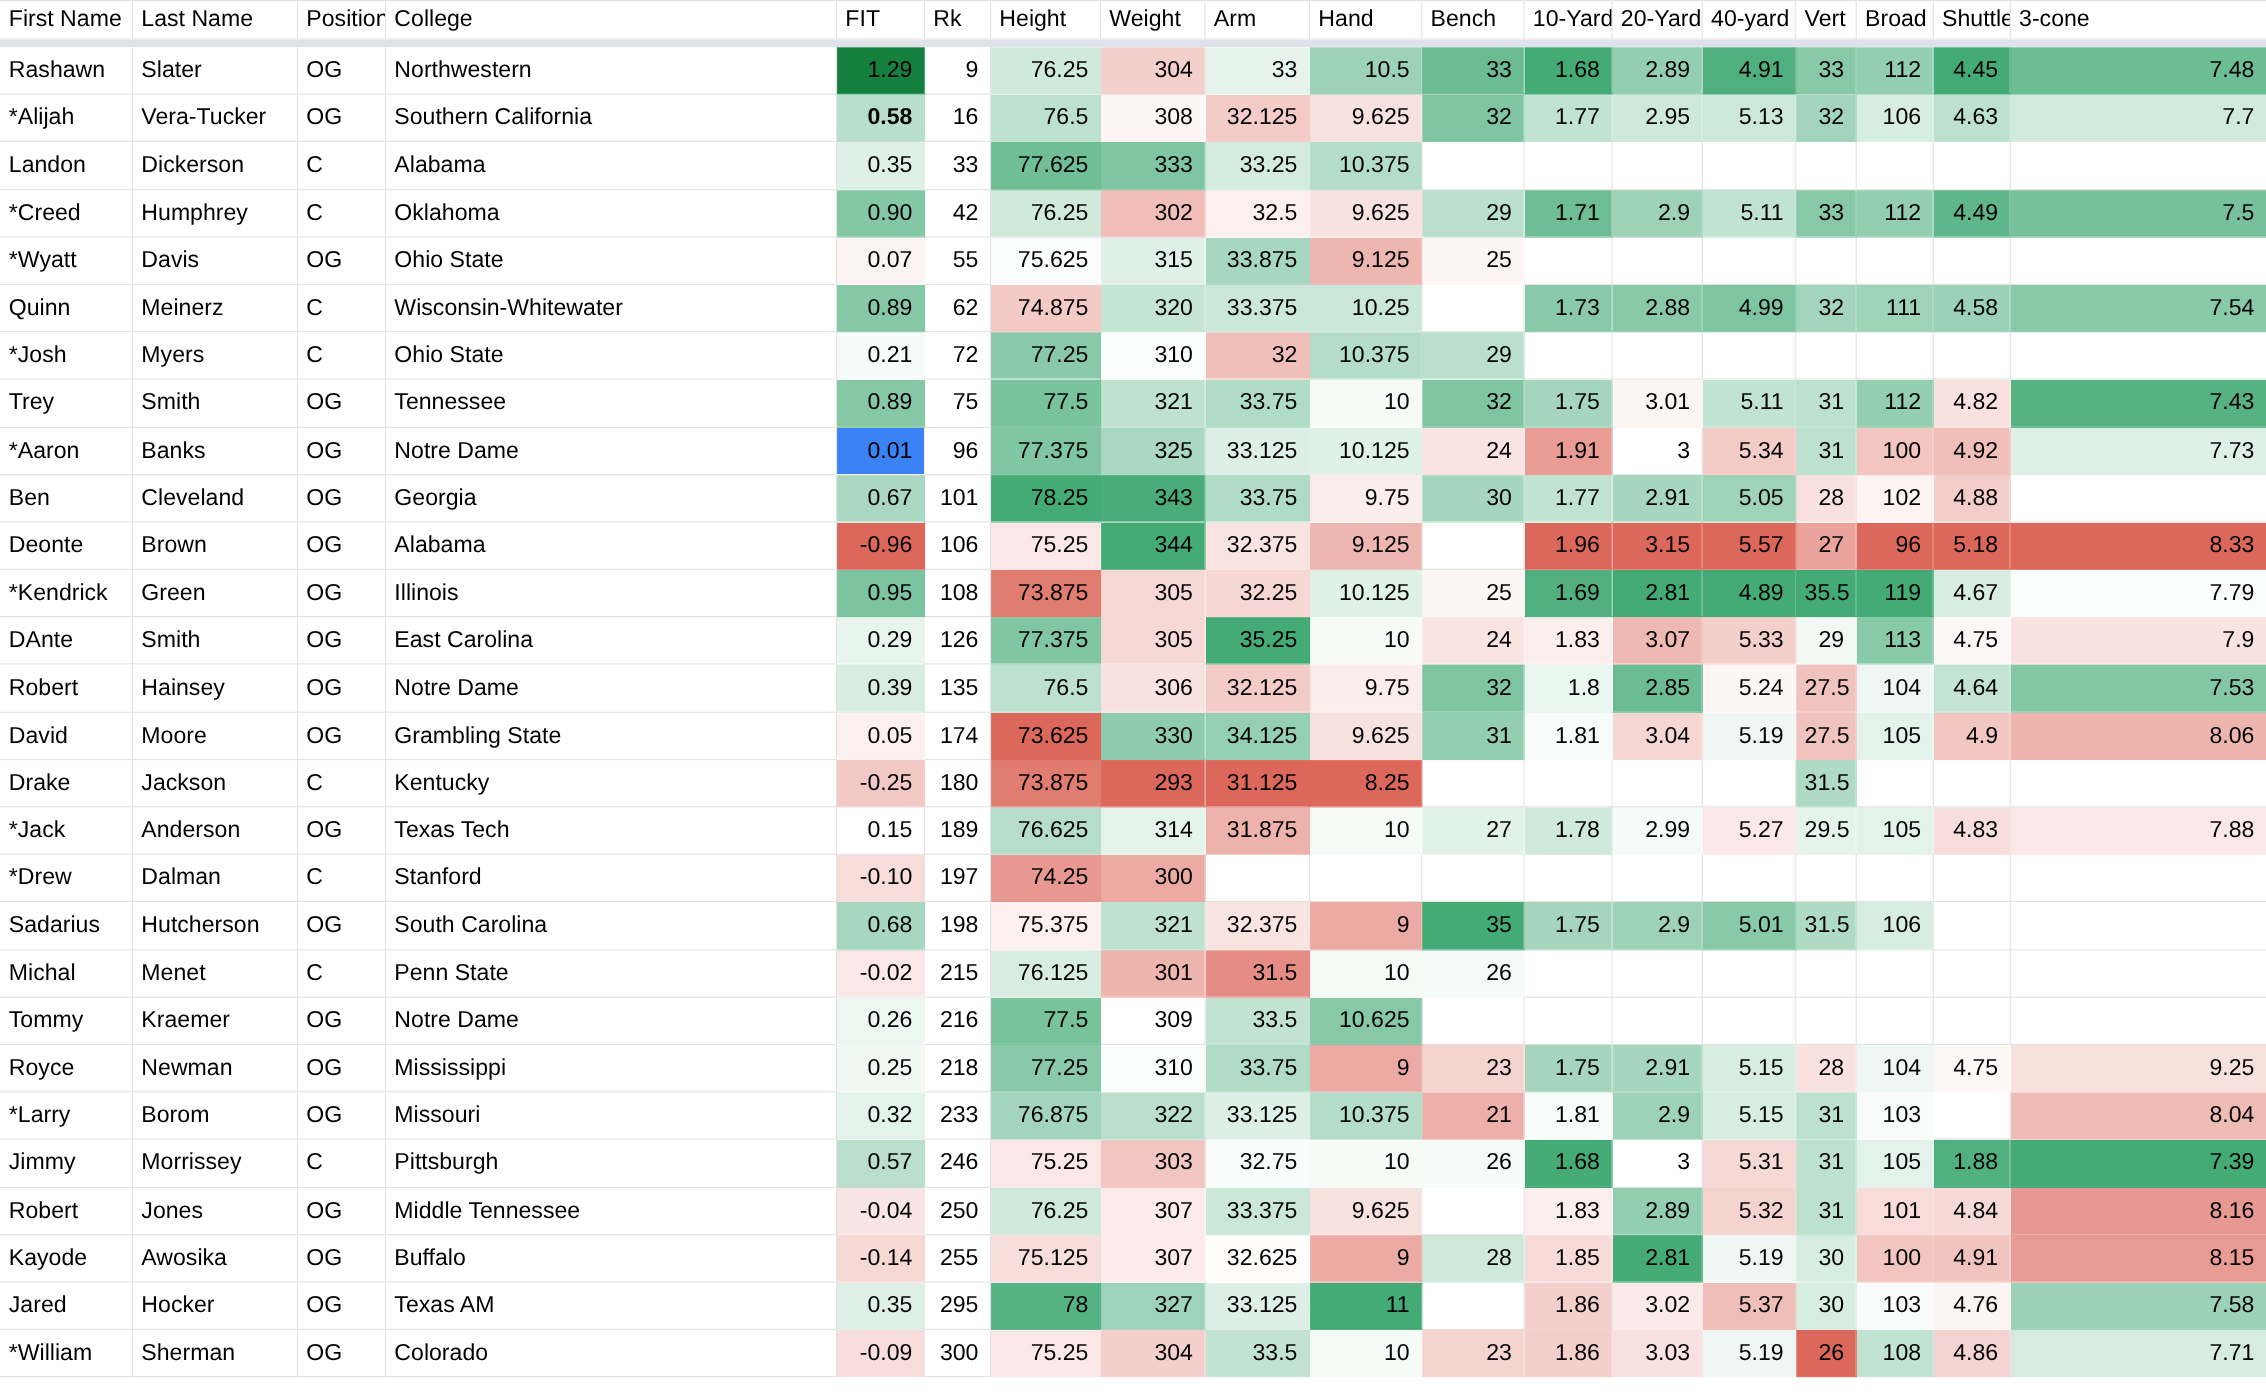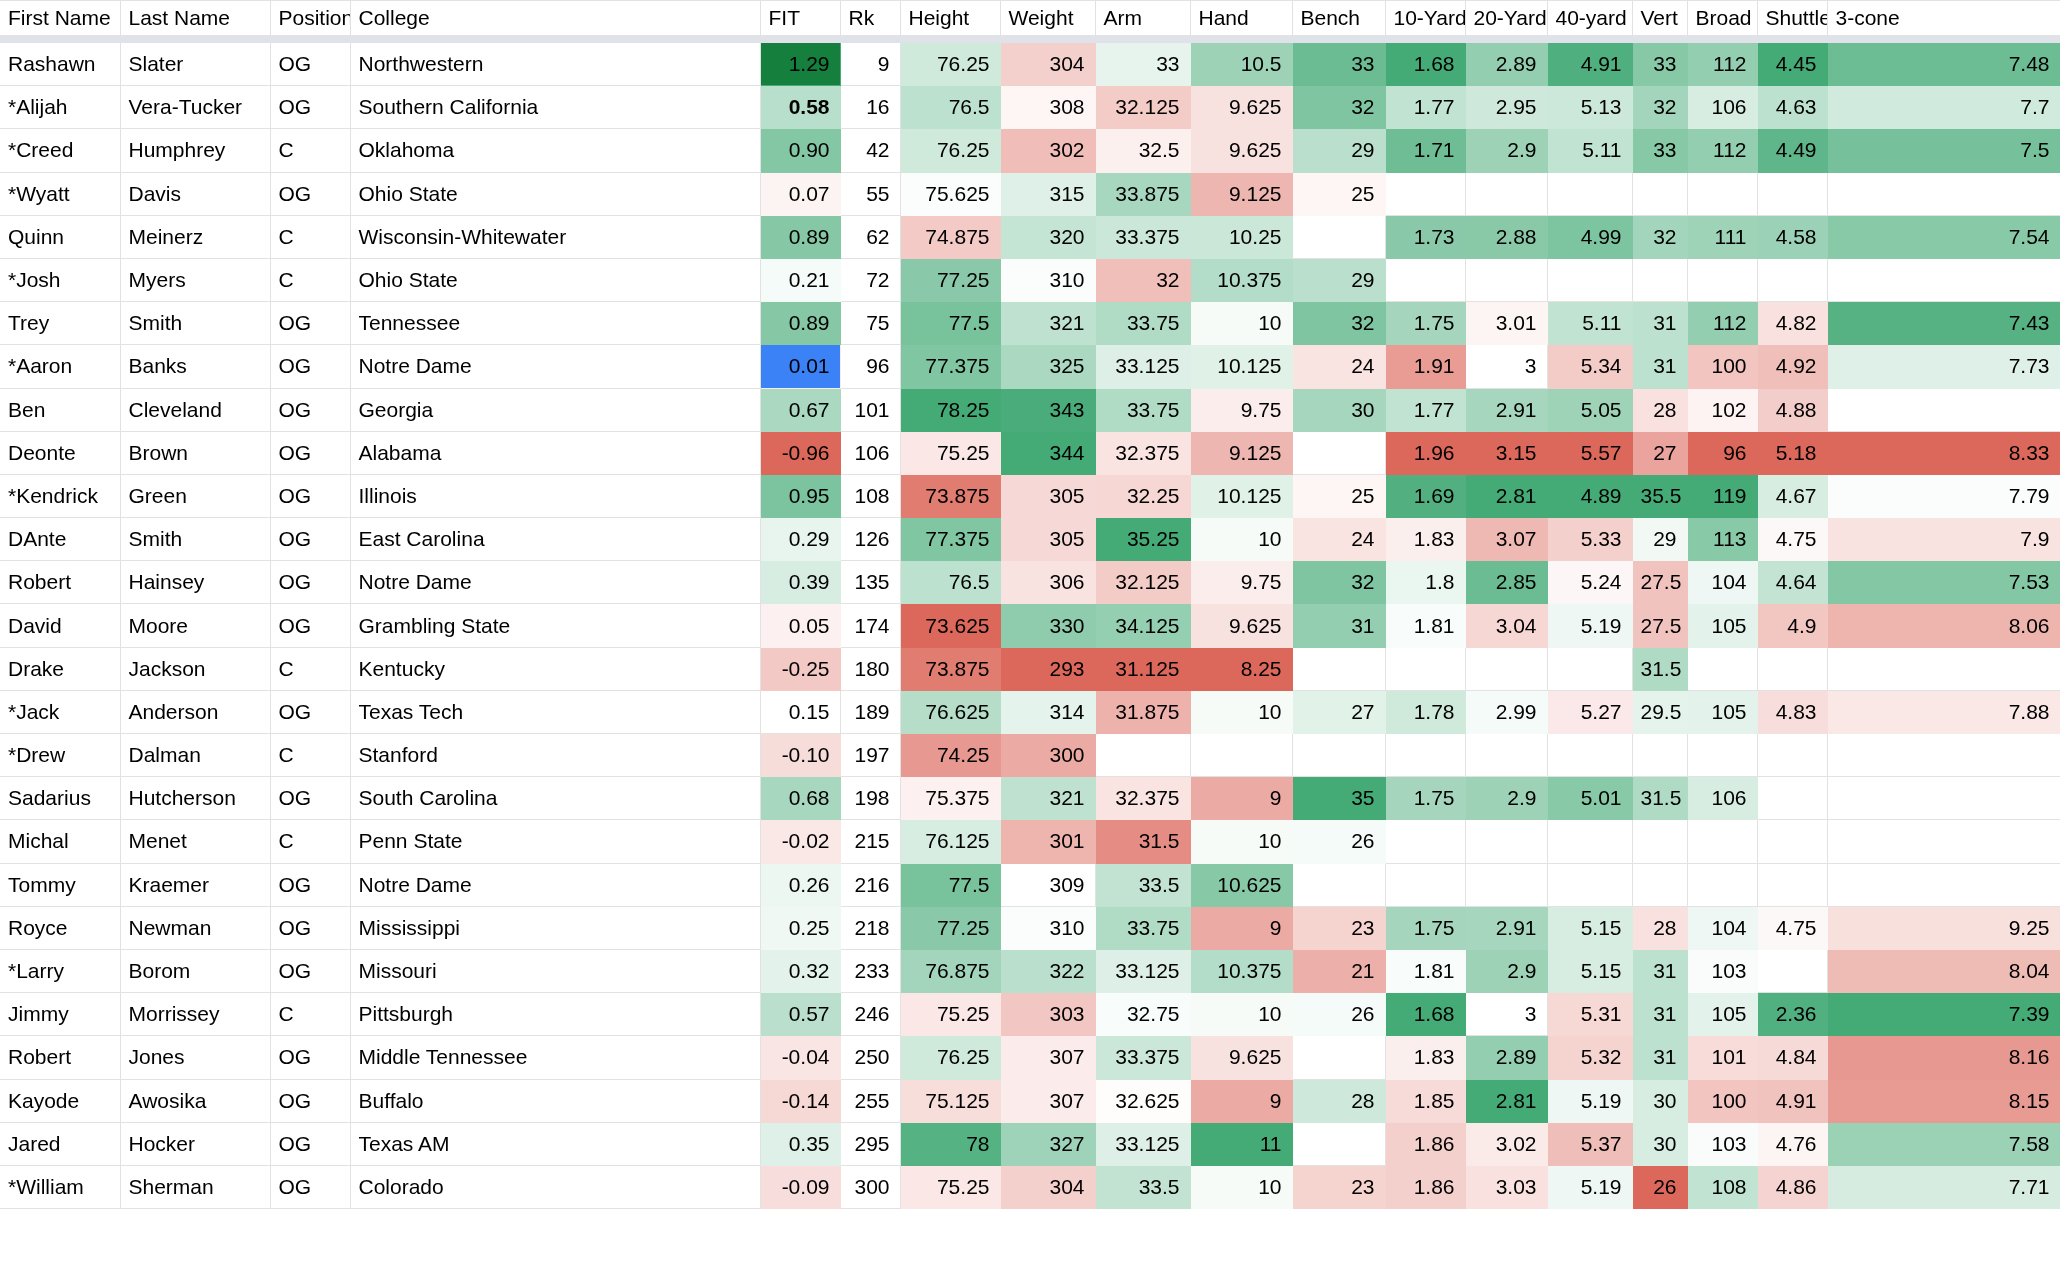--- a/index.html
+++ b/index.html
@@ -134,20 +134,40 @@
           <td class="align-right" style="background: rgb(127, 197, 161); border-right-color: rgb(127, 197, 161); border-bottom-color: rgb(127, 197, 161);">32</td>
           <td class="align-right" style="background: rgb(193, 227, 209); border-right-color: rgb(193, 227, 209); border-bottom-color: rgb(193, 227, 209);">1.77</td>
           <td class="align-right" style="background: rgb(206, 233, 219); border-right-color: rgb(206, 233, 219); border-bottom-color: rgb(206, 233, 219);">2.95</td>
           <td class="align-right" style="background: rgb(204, 232, 218); border-right-color: rgb(204, 232, 218); border-bottom-color: rgb(204, 232, 218);">5.13</td>
           <td class="align-right" style="background: rgb(162, 213, 187); border-right-color: rgb(162, 213, 187); border-bottom-color: rgb(162, 213, 187);">32</td>
           <td class="align-right" style="background: rgb(215, 237, 226); border-right-color: rgb(215, 237, 226); border-bottom-color: rgb(215, 237, 226);">106</td>
           <td class="align-right" style="background: rgb(188, 225, 206); border-right-color: rgb(188, 225, 206); border-bottom-color: rgb(188, 225, 206);">4.63</td>
           <td class="align-right" style="background: rgb(209, 234, 222); border-right-color: rgb(209, 234, 222); border-bottom-color: rgb(209, 234, 222);">7.7</td>
         </tr>
         <tr>
+          <td class="align-left">Landon</td>
+          <td class="align-left">Dickerson</td>
+          <td class="align-left">C</td>
+          <td class="align-left">Alabama</td>
+          <td class="align-right" style="background: rgb(222, 240, 231); border-right-color: rgb(222, 240, 231); border-bottom-color: rgb(222, 240, 231);">0.35</td>
+          <td class="align-right">33</td>
+          <td class="align-right" style="background: rgb(111, 190, 150); border-right-color: rgb(111, 190, 150); border-bottom-color: rgb(111, 190, 150);">77.625</td>
+          <td class="align-right" style="background: rgb(127, 197, 161); border-right-color: rgb(127, 197, 161); border-bottom-color: rgb(127, 197, 161);">333</td>
+          <td class="align-right" style="background: rgb(212, 235, 223); border-right-color: rgb(212, 235, 223); border-bottom-color: rgb(212, 235, 223);">33.25</td>
+          <td class="align-right" style="background: rgb(179, 221, 200); border-right-color: rgb(179, 221, 200); border-bottom-color: rgb(179, 221, 200);">10.375</td>
+          <td class="align-right"></td>
+          <td class="align-right"></td>
+          <td class="align-right"></td>
+          <td class="align-right"></td>
+          <td class="align-right"></td>
+          <td class="align-right"></td>
+          <td class="align-right"></td>
+          <td class="align-right"></td>
+        </tr>
+        <tr>
           <td class="align-left">*Creed</td>
           <td class="align-left">Humphrey</td>
           <td class="align-left">C</td>
           <td class="align-left">Oklahoma</td>
           <td class="align-right" style="background: rgb(132, 199, 165); border-right-color: rgb(132, 199, 165); border-bottom-color: rgb(132, 199, 165);">0.90</td>
           <td class="align-right">42</td>
           <td class="align-right" style="background: rgb(207, 233, 219); border-right-color: rgb(207, 233, 219); border-bottom-color: rgb(207, 233, 219);">76.25</td>
           <td class="align-right" style="background: rgb(240, 189, 184); border-right-color: rgb(240, 189, 184); border-bottom-color: rgb(240, 189, 184);">302</td>
           <td class="align-right" style="background: rgb(252, 240, 239); border-right-color: rgb(252, 240, 239); border-bottom-color: rgb(252, 240, 239);">32.5</td>
           <td class="align-right" style="background: rgb(248, 226, 224); border-right-color: rgb(248, 226, 224); border-bottom-color: rgb(248, 226, 224);">9.625</td>
@@ -550,21 +570,21 @@
           <td class="align-right" style="background: rgb(250, 231, 230); border-right-color: rgb(250, 231, 230); border-bottom-color: rgb(250, 231, 230);">75.25</td>
           <td class="align-right" style="background: rgb(242, 198, 194); border-right-color: rgb(242, 198, 194); border-bottom-color: rgb(242, 198, 194);">303</td>
           <td class="align-right" style="background: rgb(248, 252, 250); border-right-color: rgb(248, 252, 250); border-bottom-color: rgb(248, 252, 250);">32.75</td>
           <td class="align-right" style="background: rgb(246, 251, 248); border-right-color: rgb(246, 251, 248); border-bottom-color: rgb(246, 251, 248);">10</td>
           <td class="align-right" style="background: rgb(245, 251, 248); border-right-color: rgb(245, 251, 248); border-bottom-color: rgb(245, 251, 248);">26</td>
           <td class="align-right" style="background: rgb(68, 170, 118); border-right-color: rgb(68, 170, 118); border-bottom-color: rgb(68, 170, 118);">1.68</td>
           <td class="align-right">3</td>
           <td class="align-right" style="background: rgb(246, 216, 213); border-right-color: rgb(246, 216, 213); border-bottom-color: rgb(246, 216, 213);">5.31</td>
           <td class="align-right" style="background: rgb(188, 225, 206); border-right-color: rgb(188, 225, 206); border-bottom-color: rgb(188, 225, 206);">31</td>
           <td class="align-right" style="background: rgb(227, 242, 234); border-right-color: rgb(227, 242, 234); border-bottom-color: rgb(227, 242, 234);">105</td>
-          <td class="align-right" style="background: rgb(81, 176, 128); border-right-color: rgb(81, 176, 128); border-bottom-color: rgb(81, 176, 128);">2.36</td>
+          <td class="align-right" style="background: rgb(81, 176, 128); border-right-color: rgb(81, 176, 128); border-bottom-color: rgb(81, 176, 128);">1.88</td>
           <td class="align-right" style="background: rgb(68, 170, 118); border-right-color: rgb(68, 170, 118); border-bottom-color: rgb(68, 170, 118);">7.39</td>
         </tr>
         <tr>
           <td class="align-left">Robert</td>
           <td class="align-left">Jones</td>
           <td class="align-left">OG</td>
           <td class="align-left">Middle Tennessee</td>
           <td class="align-right" style="background: rgb(249, 229, 227); border-right-color: rgb(249, 229, 227); border-bottom-color: rgb(249, 229, 227);">-0.04</td>
           <td class="align-right">250</td>
           <td class="align-right" style="background: rgb(207, 233, 219); border-right-color: rgb(207, 233, 219); border-bottom-color: rgb(207, 233, 219);">76.25</td>

